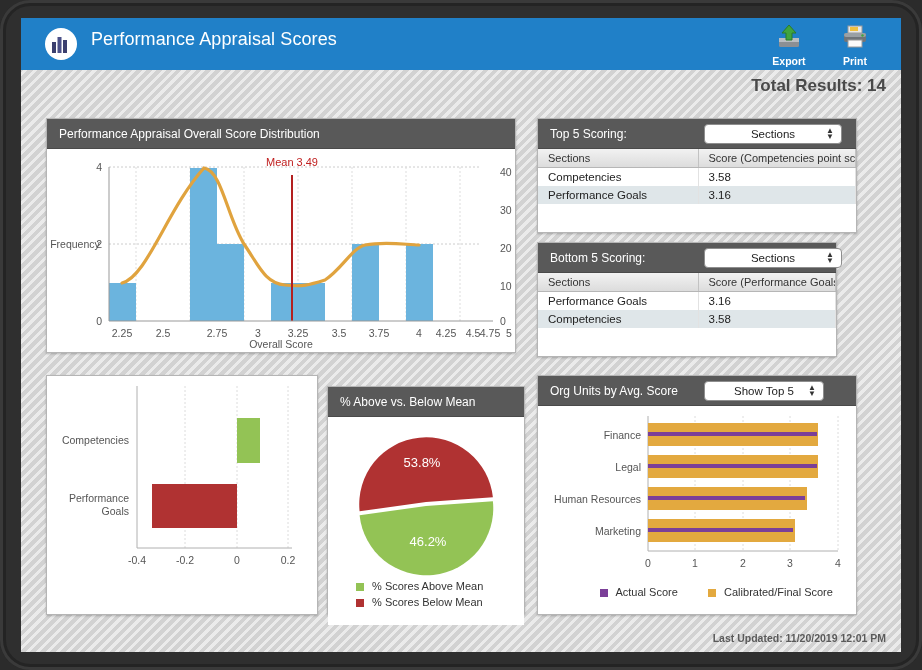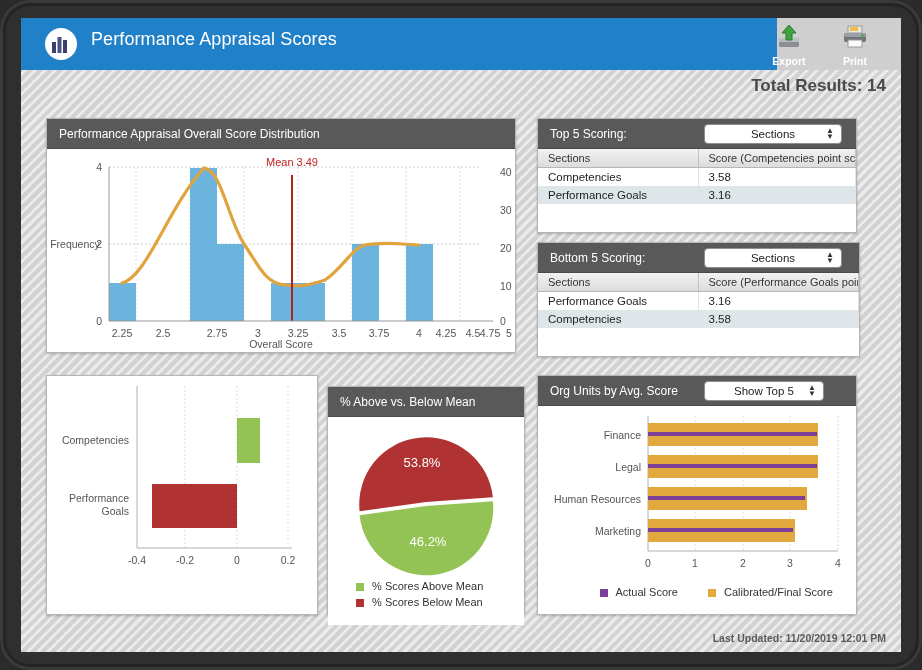--- a/index.html
+++ b/index.html
@@ -18,21 +18,21 @@
     border-radius:30px;
     box-shadow: inset 0 0 0 3px #3a3a3a, inset 0 0 0 6px #242424;
   }
   #screen {
     position:absolute; left:21px; top:18px; width:880px; height:634px;
     background:#cfcfcf; overflow:hidden;
   }
 
   
   #appbar {
-    position:absolute; left:0; top:0; width:756px; height:52px;
+    position:absolute; left:0; top:0; width:880px; height:52px;
     background:#2080c8;
   }
   #logo {
     position:absolute; left:24px; top:10px; width:32px; height:32px;
     background:#ffffff; border-radius:50%;
   }
   #logo svg { position:absolute; left:7px; top:7px; }
   #app-title {
     position:absolute; left:70px; top:11px;
     color:#ffffff; font-size:18px; letter-spacing:.1px;
@@ -256,21 +256,21 @@
           </tr>
           <tr class="alt">
             <td>Performance Goals</td>
             <td>3.16</td>
           </tr>
         </tbody>
             </table>
       </div>
     </div>
 
-    <div class="panel" style="left:516px; top:172px; width:323px; height:115px;">
+    <div class="panel" style="left:516px; top:172px; width:300px; height:115px;">
       <div class="panel-head">
         <span class="ttl">Bottom 5 Scoring:</span>
         <div class="sel" style="left:166px; top:5px; width:138px;">
           <span>Sections</span>
           <span class="arrows">
             <span>▲</span>
                 <span>▼</span>
           </span>
         </div>
       </div>

